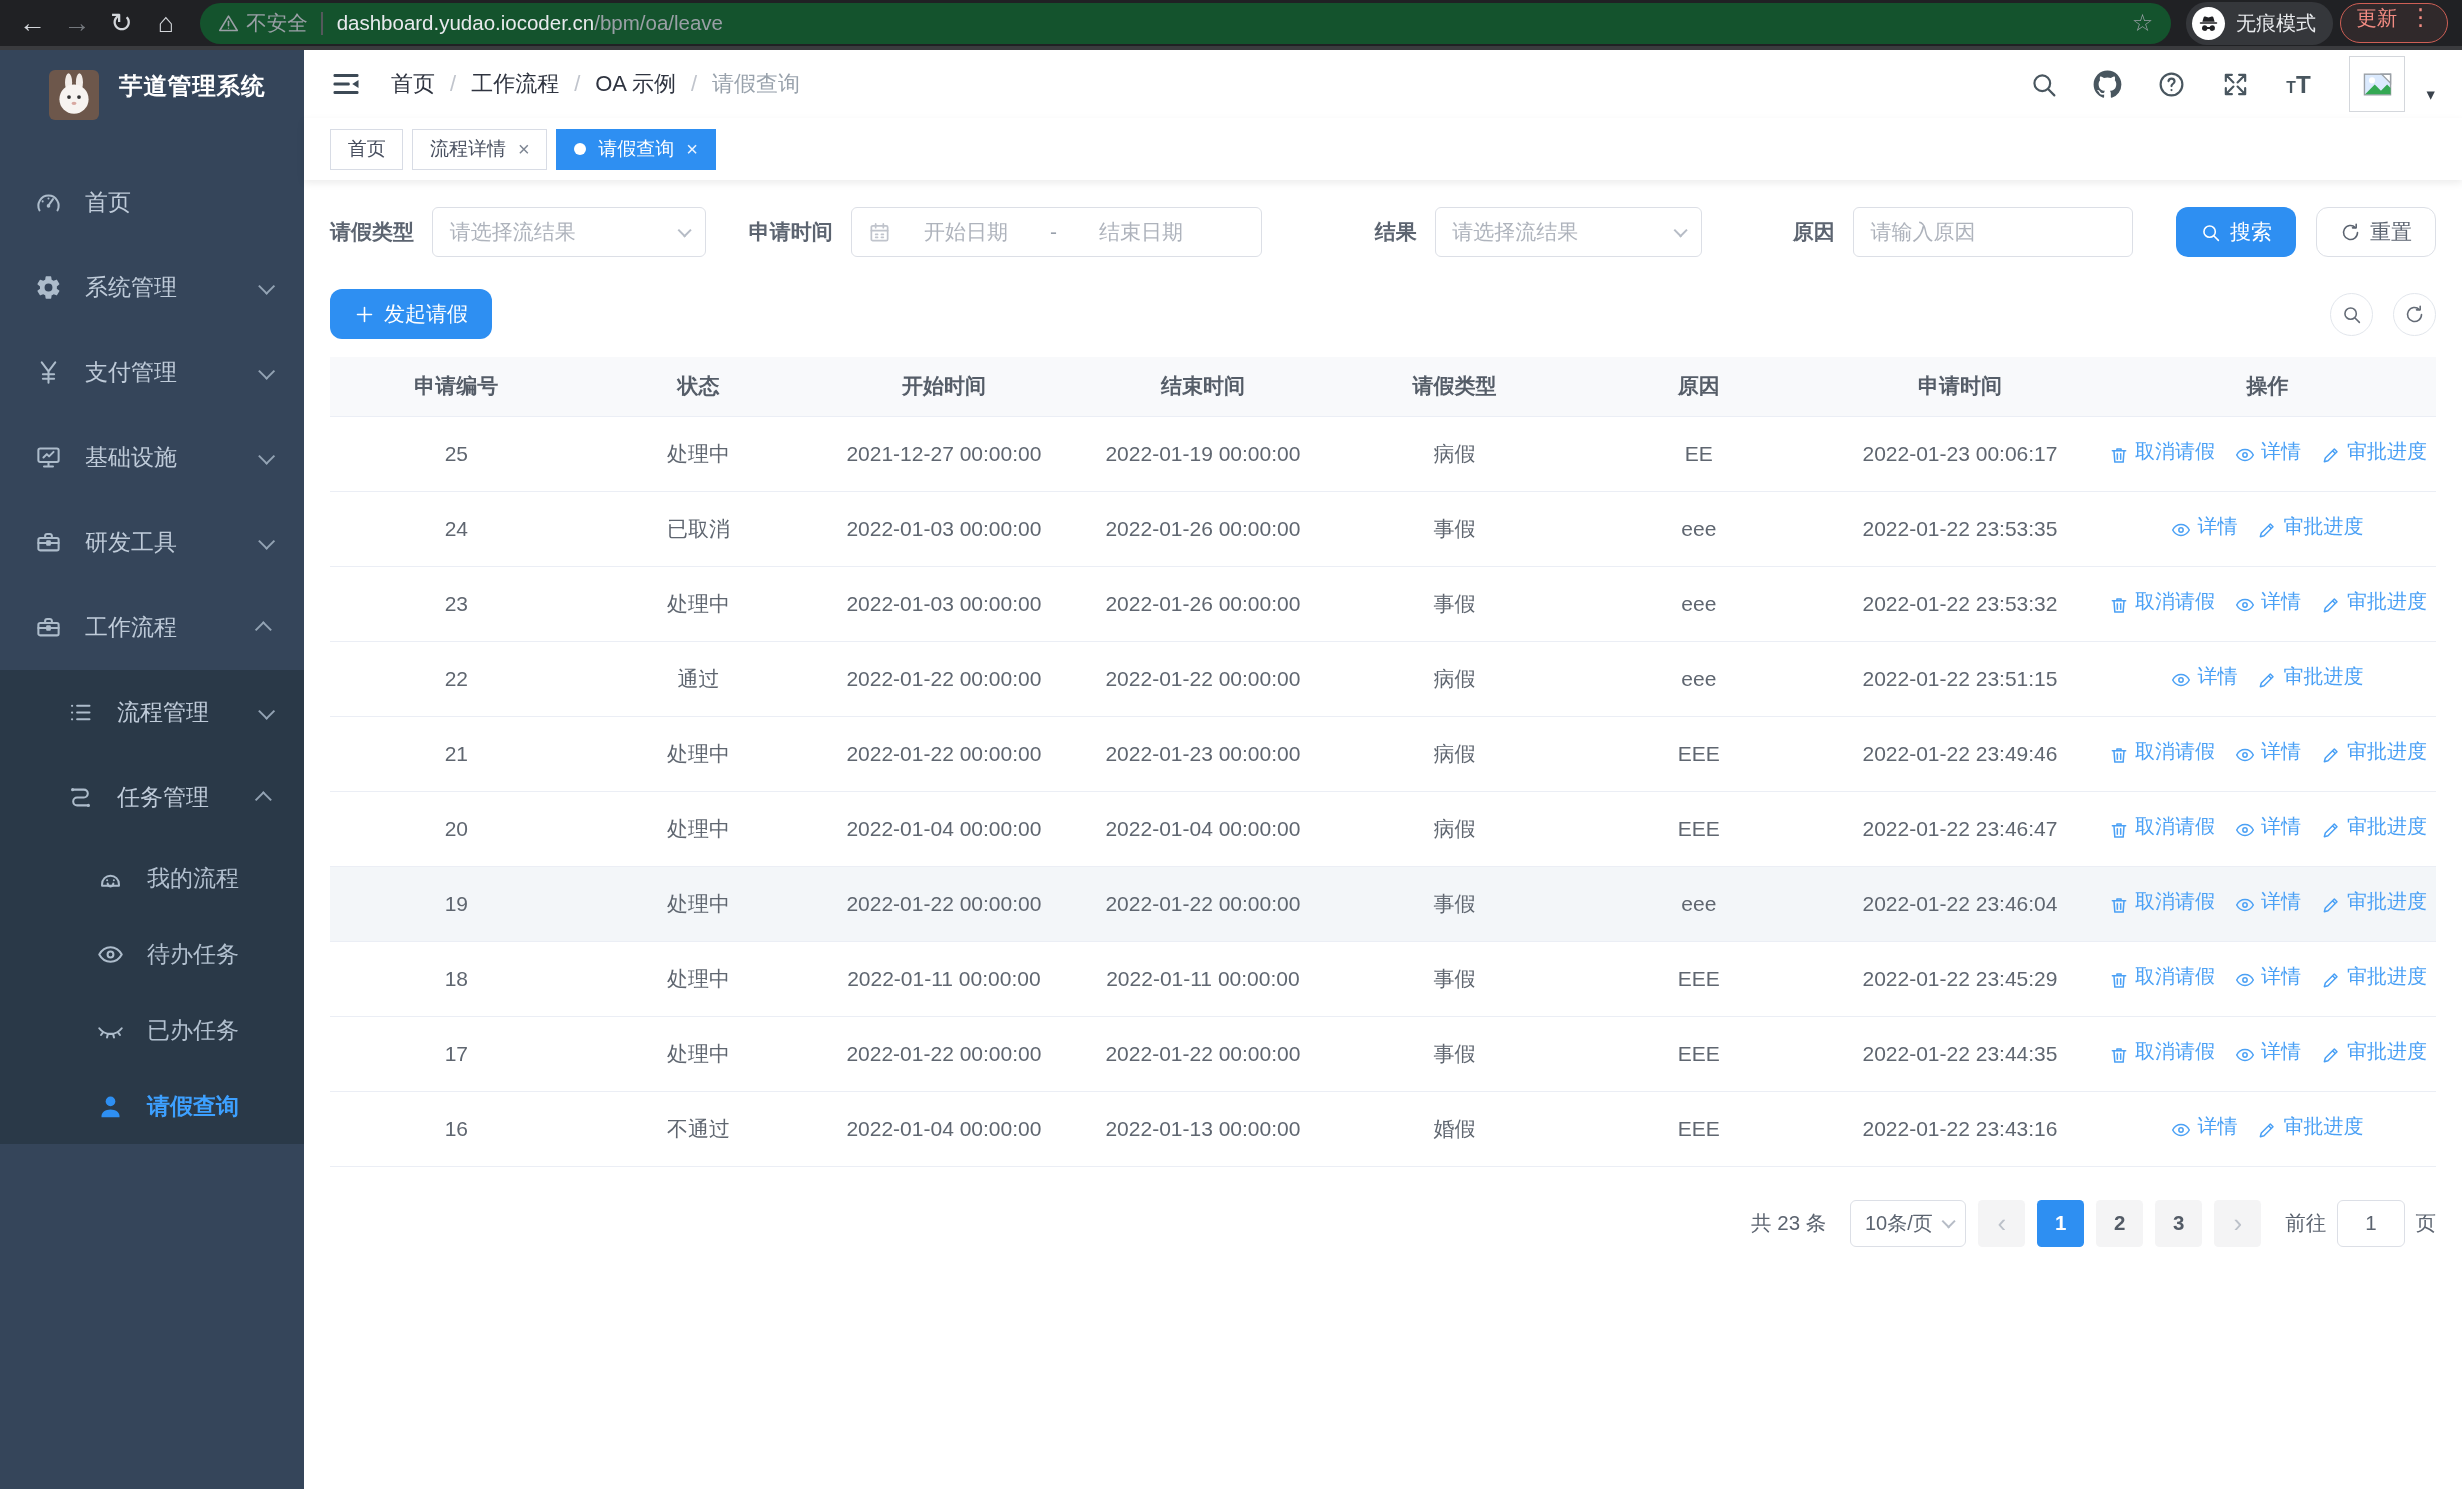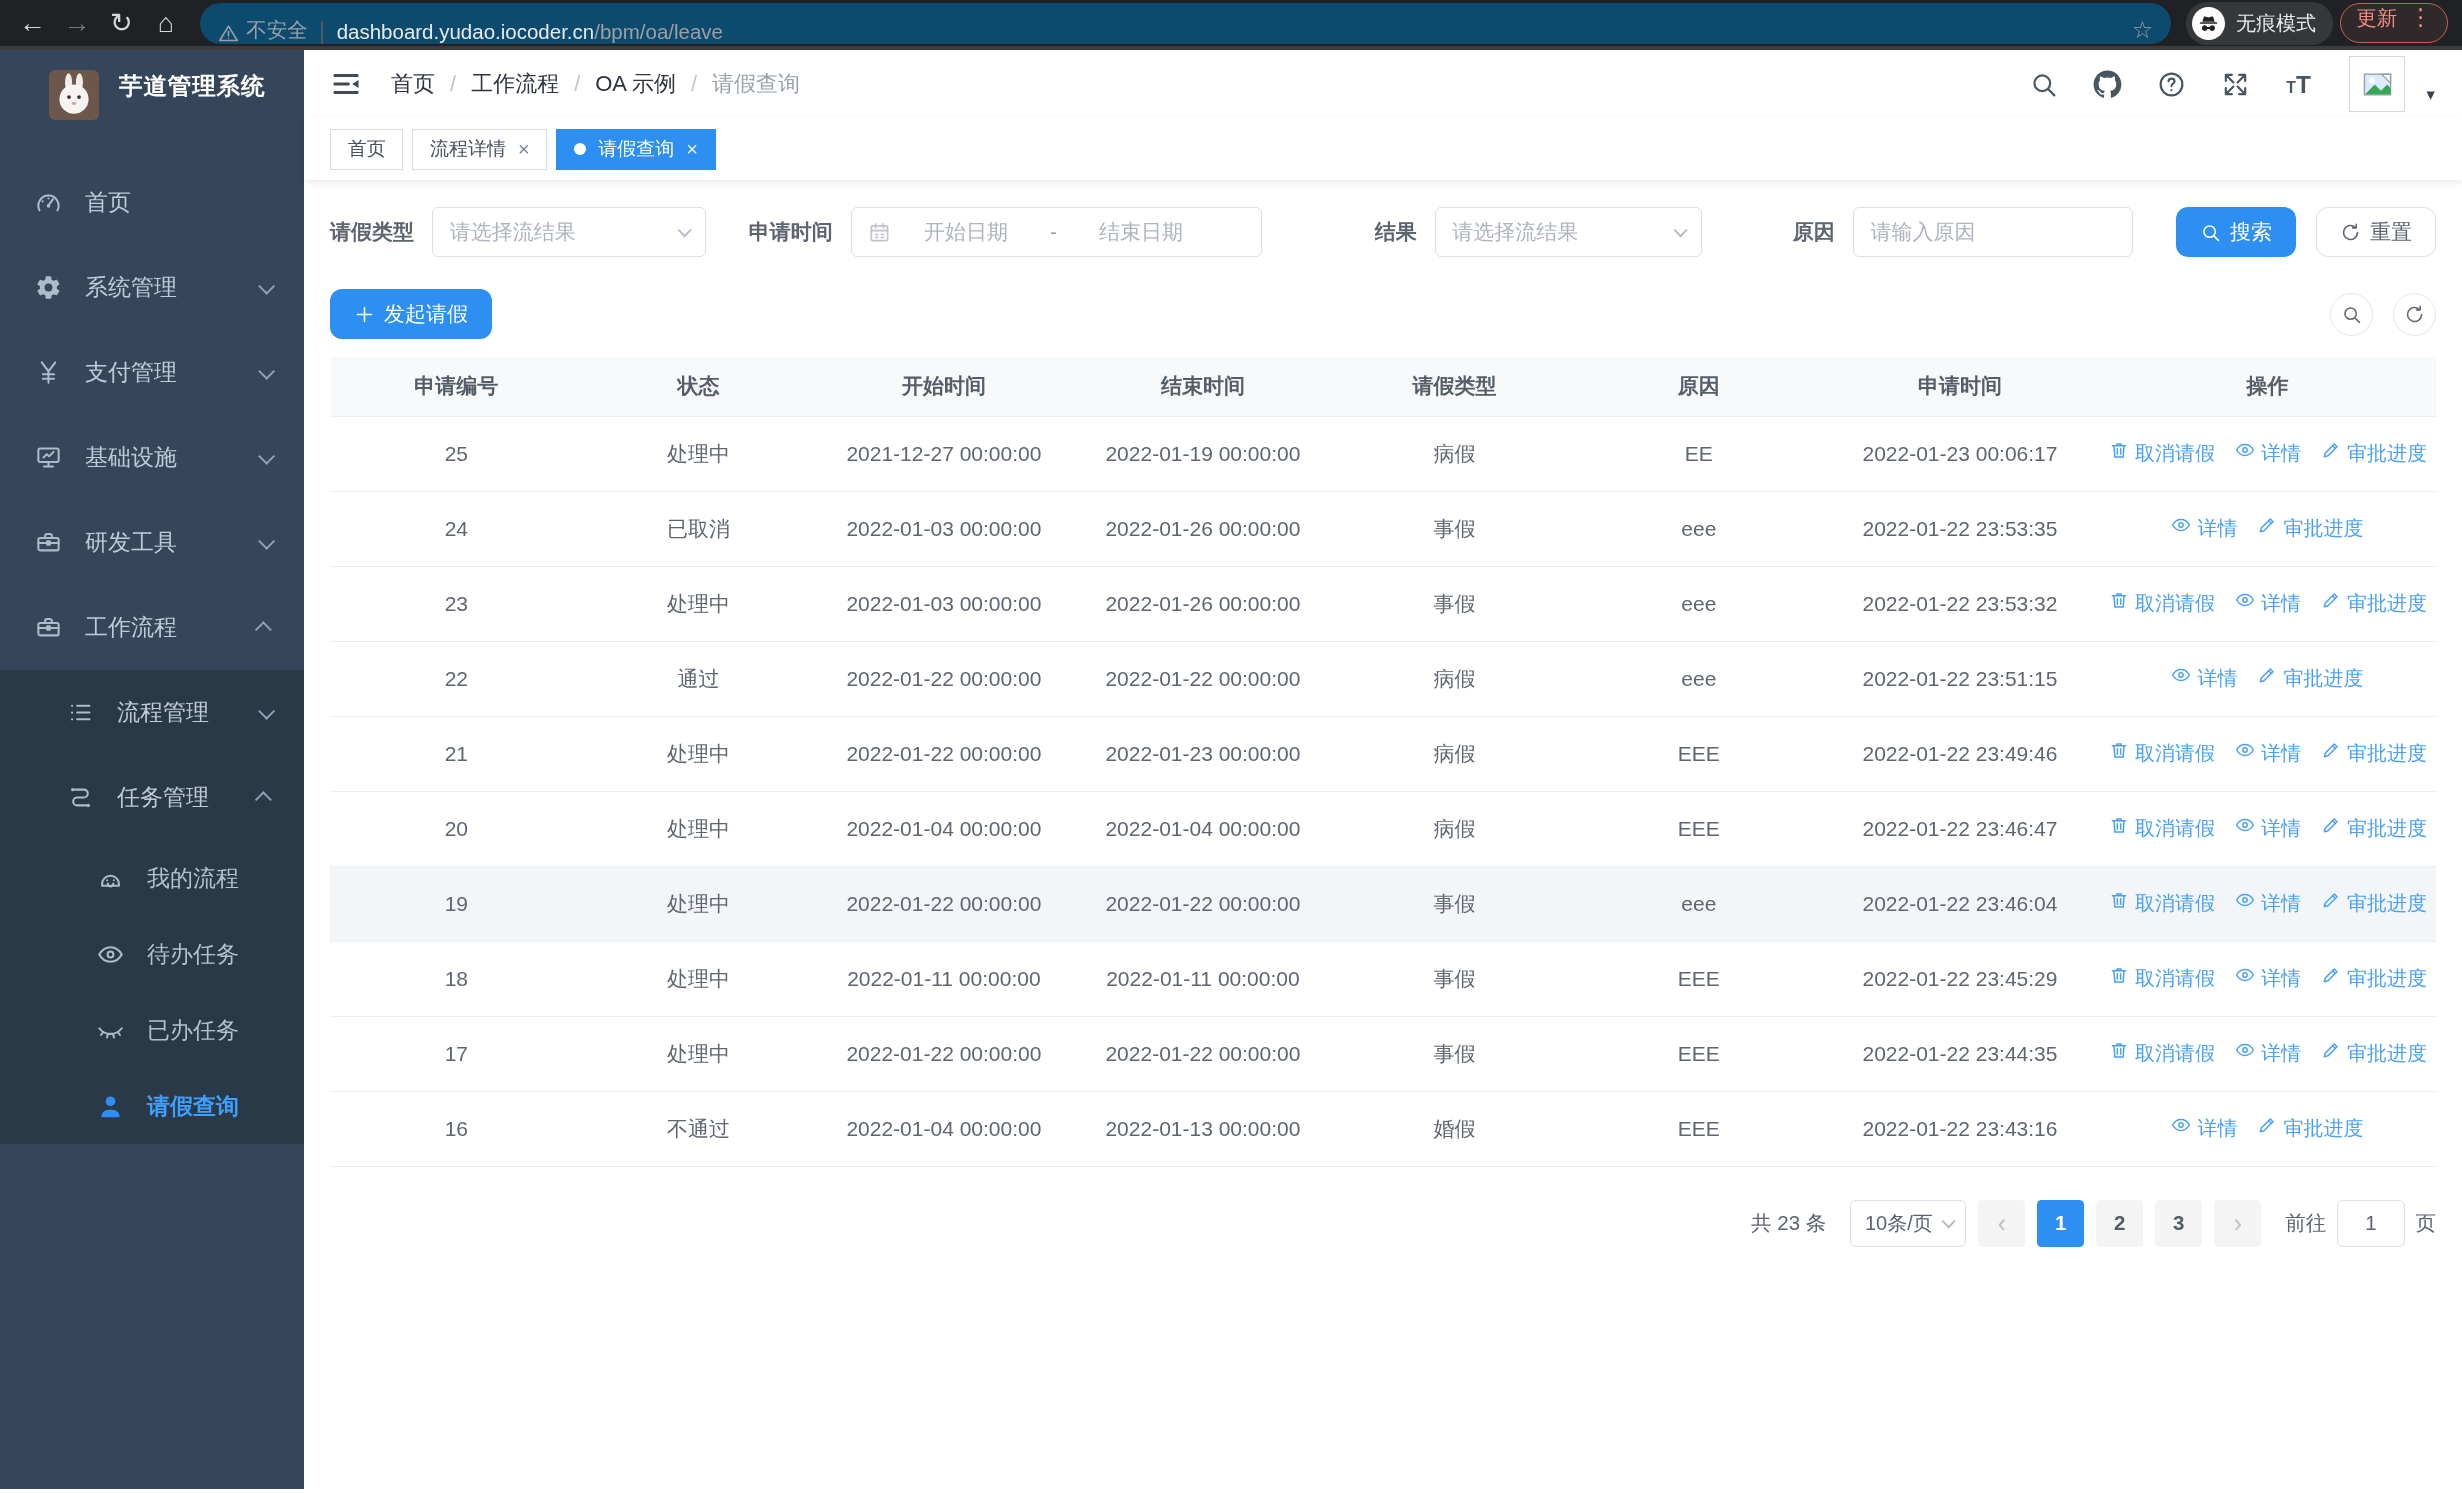--- a/index.html
+++ b/index.html
@@ -4,21 +4,21 @@
 <style>
   *{box-sizing:border-box;margin:0;padding:0}
   html,body{width:2462px;height:1494px;overflow:hidden;font-family:"Liberation Sans","DejaVu Sans",sans-serif;background:#fff}
   .i{display:inline-flex;align-items:center;justify-content:center}
   .i svg{width:100%;height:100%;display:block}
 
   
   .chrome{height:50px;background:#202124;display:flex;align-items:center;padding:0 13.7px;gap:7.6px;border-bottom:4.6px solid #3a3b3e}
   .nav-btn{width:37px;height:37px;display:flex;align-items:center;justify-content:center;color:#d3d6da;font-size:27px;border-radius:50%}
   .nav-btn.dim{color:#74787d}
-  .url-pill{flex:1;height:41px;background:#0c4a6e;border-radius:20.5px;margin:0 7.6px;display:flex;align-items:flex-end;padding:0 18px;font-size:20.5px;color:#e8eaed;min-width:0}
+  .url-pill{flex:1;height:41px;background:#14532d;border-radius:20.5px;margin:0 7.6px;display:flex;align-items:center;padding:0 18px;font-size:20.5px;color:#e8eaed;min-width:0}
   .warn-i{width:21px;height:21px;color:#9aa0a6;margin-right:7.6px}
   .sec-label{color:#9aa0a6}
   .url-div{width:1.5px;height:23px;background:#55585c;margin:0 13.7px}
   .url-host{color:#e8eaed}
   .url-path{color:#9aa0a6}
   .pill-spacer{flex:1}
   .star{color:#9aa0a6;font-size:24px}
   .incog{height:43px;background:#35373b;border-radius:21px;display:flex;align-items:center;gap:10.6px;padding:0 16.7px 0 6px;color:#e8eaed;font-size:20px}
   .incog-circle{width:33px;height:33px;background:#fff;border-radius:50%;display:flex;align-items:center;justify-content:center;color:#202124}
   .incog-circle .i{width:21px;height:21px}
@@ -91,21 +91,21 @@
   .toolbar{display:flex;align-items:center;margin-top:32px}
   .round-btns{margin-left:auto;display:flex;gap:20px}
   .round-btn{width:43px;height:43px;border-radius:50%;border:1.5px solid #e2e6ec;background:#fff;display:flex;align-items:center;justify-content:center;color:#646b76;cursor:pointer}
   .round-btn .i{width:21px;height:21px}
 
   
   table{width:100%;border-collapse:collapse;margin-top:18px;table-layout:fixed}
   th{background:#f8f9fb;height:59px;font-size:21px;font-weight:700;color:#555d68;border-bottom:1.5px solid #ebeef5;text-align:center}
   td{height:75px;font-size:21px;color:#5f6670;border-bottom:1.5px solid #ebeef5;text-align:center;white-space:nowrap}
   tr.hl td{background:#f3f6f9}
-  .op-link{color:#4aa0f5;font-size:20px;display:inline-flex;align-items:flex-start;gap:6px;margin:0 10px;cursor:pointer;text-decoration:none}
+  .op-link{color:#4aa0f5;font-size:20px;display:inline-flex;align-items:flex-end;gap:6px;margin:0 10px;cursor:pointer;text-decoration:none}
   .op-i{width:20px;height:20px}
 
   
   .pagination{display:flex;align-items:center;justify-content:flex-end;margin-top:33px;font-size:20.5px;color:#5c6470;gap:12px}
   .pg-total{margin-right:12px}
   .pg-size{width:116px;height:47px;padding:0 13.7px;font-size:20px;color:#5c6470}
   .pg-btn{min-width:47px;height:47px;border-radius:4.6px;background:#f4f4f5;display:flex;align-items:center;justify-content:center;font-size:20.5px;font-weight:700;color:#535b66;cursor:pointer}
   .pg-btn.arrow{color:#bcc1c9;font-size:26px;font-weight:400}
   .pg-btn.current{background:#2e8ff2;color:#fff}
   .pg-goto{display:flex;align-items:center;gap:10.6px;margin-left:12px}

